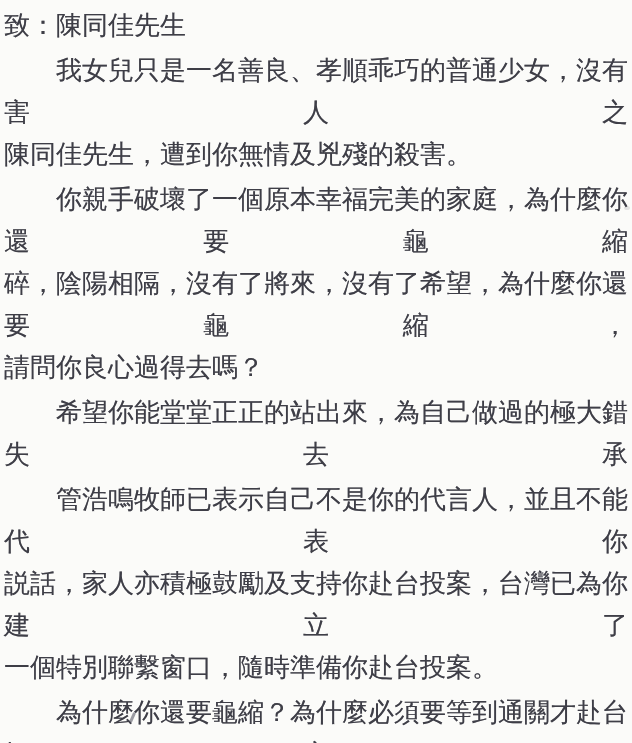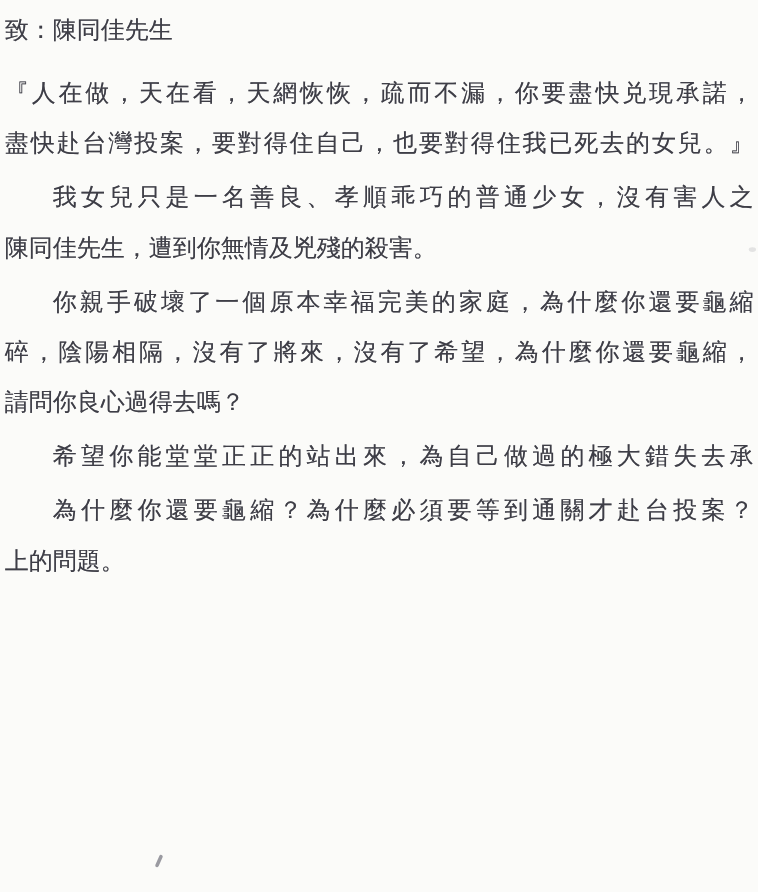--- a/index.html
+++ b/index.html
@@ -12,21 +12,21 @@
     overflow: hidden;
     background: #fbfbf9;
   }
   .page {
     position: relative;
     box-sizing: border-box;
     width: 632px;
     height: 743px;
     padding: 5px 4px 0 4px;
     font-family: "Liberation Serif", "DejaVu Serif", serif;
-    font-size: 20px;
+    font-size: 26px;
     line-height: 42px;
     color: #3e3e47;
     text-shadow: 0 0 0.5px rgba(62, 62, 71, 0.55);
   }
   .para { margin: 0; }
   .para + .para { margin-top: 3px; }
   .para.quote { margin-top: 10px; }
   .line {
     text-align: justify;
     text-justify: inter-character;
@@ -57,40 +57,41 @@
 </style>
 </head>
 <body>
 
 <div class="page">
 
   <div class="para">
     <div class="line">致：陳同佳先生</div>
   </div>
 
-  <div class="para quote">
-    <div class="line fill">『人在做，天在看，天網恢恢，疏而不漏，你要盡快兑現承諾，</div>
-    <div class="line fill">盡快赴台灣投案，要對得住自己，也要對得住我已死去的女兒。』</div>
-  </div>
 
   <div class="para">
     <div class="line fill indent">我女兒只是一名善良、孝順乖巧的普通少女，沒有害人之</div>
     <div class="line">陳同佳先生，遭到你無情及兇殘的殺害。</div>
   </div>
 
   <div class="para">
     <div class="line fill indent">你親手破壞了一個原本幸福完美的家庭，為什麼你還要龜縮</div>
     <div class="line fill">碎，陰陽相隔，沒有了將來，沒有了希望，為什麼你還要龜縮，</div>
     <div class="line">請問你良心過得去嗎？</div>
   </div>
 
   <div class="para">
     <div class="line fill indent">希望你能堂堂正正的站出來，為自己做過的極大錯失去承</div>
   </div>
 
+  <div class="para">
+    <div class="line fill indent">管浩鳴牧師已表示自己不是你的代言人，並且不能代表你</div>
+    <div class="line fill">説話，家人亦積極鼓勵及支持你赴台投案，台灣已為你建立了</div>
+    <div class="line">一個特別聯繫窗口，隨時準備你赴台投案。</div>
+  </div>
 
   <div class="para">
     <div class="line fill indent">為什麼你還要龜縮？為什麼必須要等到通關才赴台投案？</div>
     <div class="line">上的問題。</div>
   </div>
 
   <div class="artifact"></div>
   <div class="smudge"></div>
 </div>
 

